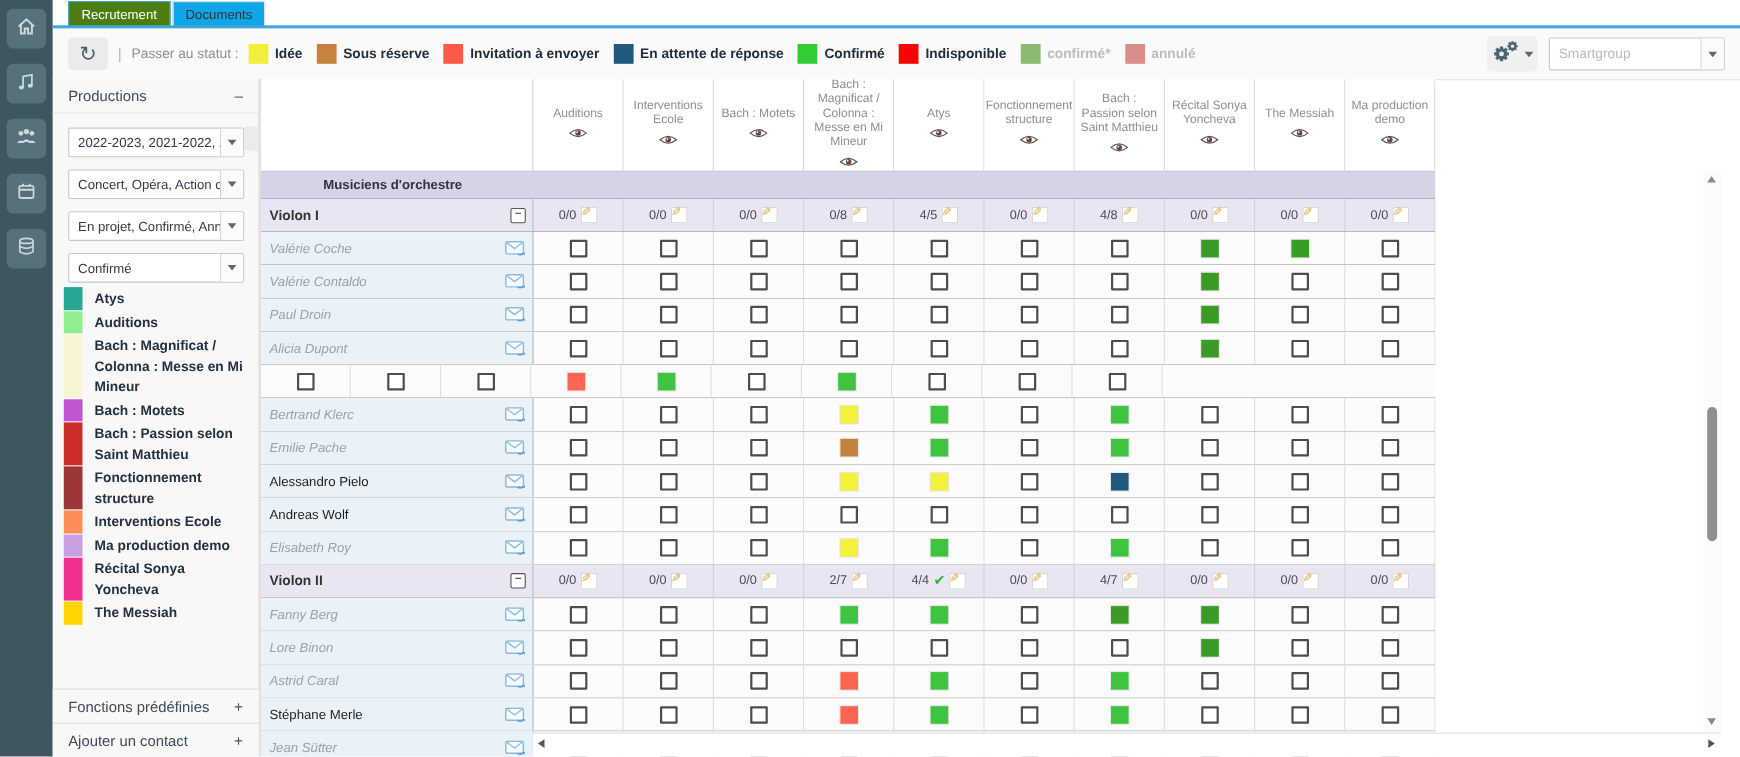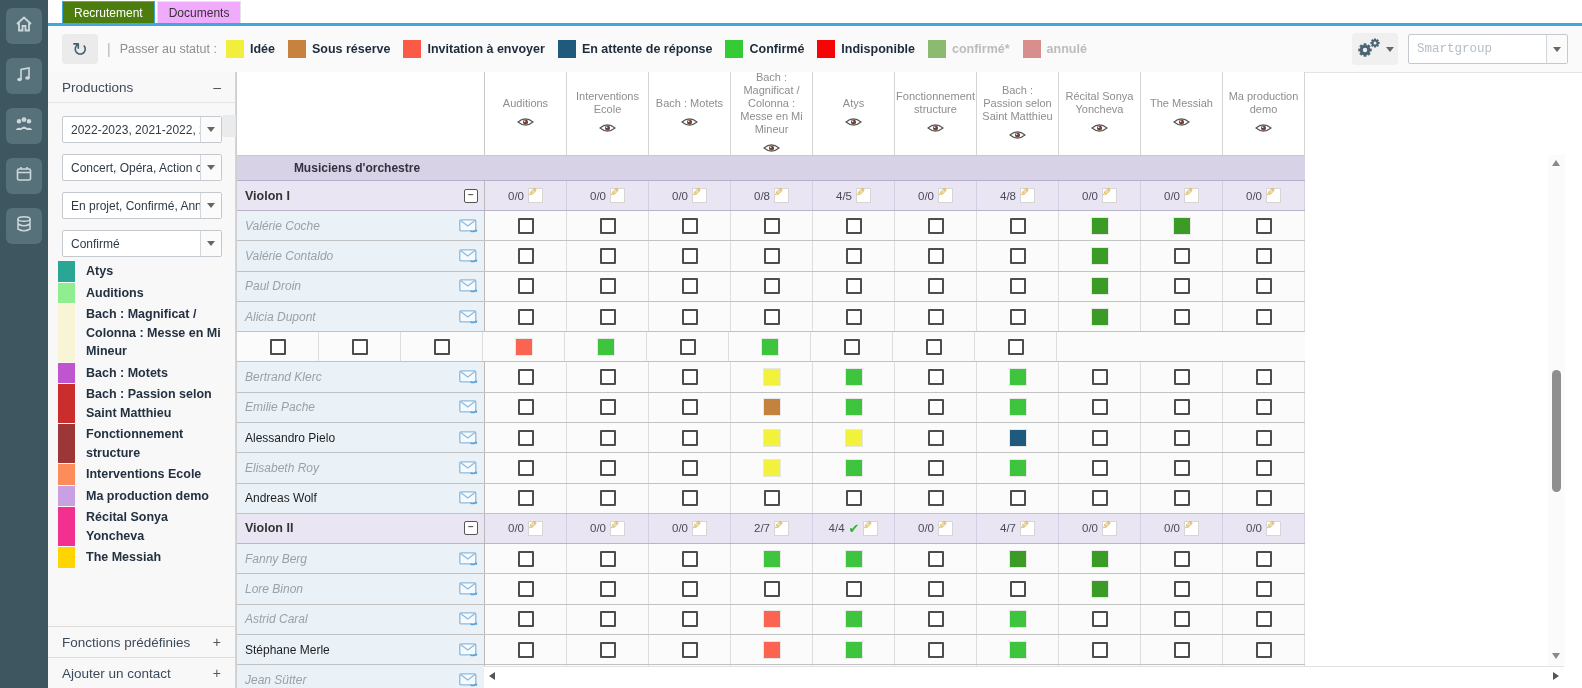--- a/index.html
+++ b/index.html
@@ -7,21 +7,21 @@
 
   
   .rail{position:absolute;left:0;top:0;width:48px;height:688px;background:#3e5660;}
   .rail-btn{position:absolute;left:6px;width:36px;height:36px;background:#57717b;border-radius:6px;
     display:flex;align-items:center;justify-content:center;cursor:pointer;}
 
   
   .tabbar{position:absolute;left:48px;top:0;width:1534px;height:26px;background:#fff;}
   .tabbar .underline{position:absolute;left:0;bottom:0;height:3px;width:100%;background:#3fa7dc;}
   .tabs{position:absolute;left:14px;top:1px;display:flex;height:22px;}
-  .tab{height:22px;line-height:22px;padding:0 11px;font-size:12px;color:#333;background:#f0abfc;
+  .tab{height:22px;line-height:22px;padding:0 11px;font-size:12px;color:#333;background:#0ea5e9;
     border:1px solid #e4e4e4;border-bottom:none;margin-right:2px;cursor:pointer;white-space:nowrap;}
   .tab.active{background:#4d7c0f;color:#fff;border-color:#3fa7dc;}
 
   
   .toolbar{position:absolute;left:48px;top:26px;width:1534px;height:46px;background:#fafafa;
     border-bottom:1px solid #e3e3e3;}
   .tb-left{position:absolute;left:14px;top:0;height:46px;display:flex;align-items:center;gap:9px;}
   .refresh-btn{width:36px;height:30px;background:#ebebeb;border-radius:4px;display:flex;align-items:center;
     justify-content:center;color:#45606b;font-size:19px;cursor:pointer;}
   .tb-sep{color:#b5b5b5;font-size:14px;}
@@ -33,21 +33,21 @@
   .tb-right{position:absolute;right:14px;top:7px;display:flex;align-items:center;gap:10px;}
   .gear-btn{width:46px;height:32px;background:#f0f0f0;border-radius:4px;display:flex;align-items:center;
     justify-content:center;gap:4px;cursor:pointer;}
   .tri{width:0;height:0;display:inline-block;}
   .tri-down{border-left:4px solid transparent;border-right:4px solid transparent;border-top:5px solid #666;}
   .select{height:30px;background:#fff;border:1px solid #c3c9cf;border-radius:2px;display:flex;
     align-items:center;cursor:pointer;box-sizing:border-box;}
   .select .sel-text{flex:1;padding:0 8px;font-size:12.5px;white-space:nowrap;overflow:hidden;}
   .select .sel-arrow{width:20px;align-self:stretch;border-left:1px solid #d2d7db;display:flex;
     align-items:center;justify-content:center;background:#fbfbfb;}
-  .smartgroup{width:160px;font-family:Liberation Mono, monospace;}
+  .smartgroup{width:160px;}
   .smartgroup .sel-text{color:#b4bcc4;}
 
   
   .sidepanel{position:absolute;left:48px;top:72px;width:188px;height:616px;background:#f8f8f9;
     border-right:1px solid #d5d5d5;box-sizing:border-box;}
   .panel-h{height:30px;display:flex;align-items:center;justify-content:space-between;padding:0 14px;
     font-size:13.5px;color:#3c4b59;border-bottom:1px solid #e2e6ea;cursor:pointer;}
   .panel-h .glyph{color:#555;font-size:14px;}
   .filters{padding:13px 14px 0 14px;display:flex;flex-direction:column;gap:11px;}
   .filter{width:160px;height:27px;}
@@ -803,20 +803,63 @@
           </div>
           <div class="cell">
             <span class="checkbox"></span>
           </div>
           <div class="cell">
             <span class="checkbox"></span>
           </div>
         </div>
         <div class="row data">
           <div class="name-cell">
+            <span class="musician-name">Andreas Wolf</span>
+            <span class="mail">
+              <svg width="19" height="14" viewBox="0 0 19 14">
+                <rect x="0.8" y="0.8" width="16" height="11" rx="1.2" fill="#f4fafd" stroke="#8fb9d9" stroke-width="1.3"></rect>
+                <path d="M1.5 1.5 L8.8 7 L16 1.5" fill="none" stroke="#8fb9d9" stroke-width="1.2"></path>
+                <path d="M11.5 12 Q15 13.6 17.3 11" fill="none" stroke="#58a0d8" stroke-width="1.4"></path>
+                <path d="M18 13.2 L18.2 10.4 L15.8 11.3 Z" fill="#58a0d8"></path>
+              </svg>
+            </span>
+          </div>
+          <div class="cell">
+            <span class="checkbox"></span>
+          </div>
+          <div class="cell">
+            <span class="checkbox"></span>
+          </div>
+          <div class="cell">
+            <span class="checkbox"></span>
+          </div>
+          <div class="cell">
+            <span class="checkbox"></span>
+          </div>
+          <div class="cell">
+            <span class="checkbox"></span>
+          </div>
+          <div class="cell">
+            <span class="checkbox"></span>
+          </div>
+          <div class="cell">
+            <span class="checkbox"></span>
+          </div>
+          <div class="cell">
+            <span class="checkbox"></span>
+          </div>
+          <div class="cell">
+            <span class="checkbox"></span>
+          </div>
+          <div class="cell">
+            <span class="checkbox"></span>
+          </div>
+        </div>
+        <div class="row data">
+          <div class="name-cell">
             <span class="musician-name italic">Elisabeth Roy</span>
             <span class="mail">
               <svg width="19" height="14" viewBox="0 0 19 14">
                 <rect x="0.8" y="0.8" width="16" height="11" rx="1.2" fill="#f4fafd" stroke="#8fb9d9" stroke-width="1.3"></rect>
                 <path d="M1.5 1.5 L8.8 7 L16 1.5" fill="none" stroke="#8fb9d9" stroke-width="1.2"></path>
                 <path d="M11.5 12 Q15 13.6 17.3 11" fill="none" stroke="#58a0d8" stroke-width="1.4"></path>
                 <path d="M18 13.2 L18.2 10.4 L15.8 11.3 Z" fill="#58a0d8"></path>
               </svg>
             </span>
           </div>
@@ -833,63 +876,20 @@
             <span class="square" style="background: rgb(242, 241, 60);"></span>
           </div>
           <div class="cell">
             <span class="square" style="background: rgb(62, 196, 62);"></span>
           </div>
           <div class="cell">
             <span class="checkbox"></span>
           </div>
           <div class="cell">
             <span class="square" style="background: rgb(62, 196, 62);"></span>
-          </div>
-          <div class="cell">
-            <span class="checkbox"></span>
-          </div>
-          <div class="cell">
-            <span class="checkbox"></span>
-          </div>
-          <div class="cell">
-            <span class="checkbox"></span>
-          </div>
-        </div>
-        <div class="row data">
-          <div class="name-cell">
-            <span class="musician-name">Andreas Wolf</span>
-            <span class="mail">
-              <svg width="19" height="14" viewBox="0 0 19 14">
-                <rect x="0.8" y="0.8" width="16" height="11" rx="1.2" fill="#f4fafd" stroke="#8fb9d9" stroke-width="1.3"></rect>
-                <path d="M1.5 1.5 L8.8 7 L16 1.5" fill="none" stroke="#8fb9d9" stroke-width="1.2"></path>
-                <path d="M11.5 12 Q15 13.6 17.3 11" fill="none" stroke="#58a0d8" stroke-width="1.4"></path>
-                <path d="M18 13.2 L18.2 10.4 L15.8 11.3 Z" fill="#58a0d8"></path>
-              </svg>
-            </span>
-          </div>
-          <div class="cell">
-            <span class="checkbox"></span>
-          </div>
-          <div class="cell">
-            <span class="checkbox"></span>
-          </div>
-          <div class="cell">
-            <span class="checkbox"></span>
-          </div>
-          <div class="cell">
-            <span class="checkbox"></span>
-          </div>
-          <div class="cell">
-            <span class="checkbox"></span>
-          </div>
-          <div class="cell">
-            <span class="checkbox"></span>
-          </div>
-          <div class="cell">
-            <span class="checkbox"></span>
           </div>
           <div class="cell">
             <span class="checkbox"></span>
           </div>
           <div class="cell">
             <span class="checkbox"></span>
           </div>
           <div class="cell">
             <span class="checkbox"></span>
           </div>

